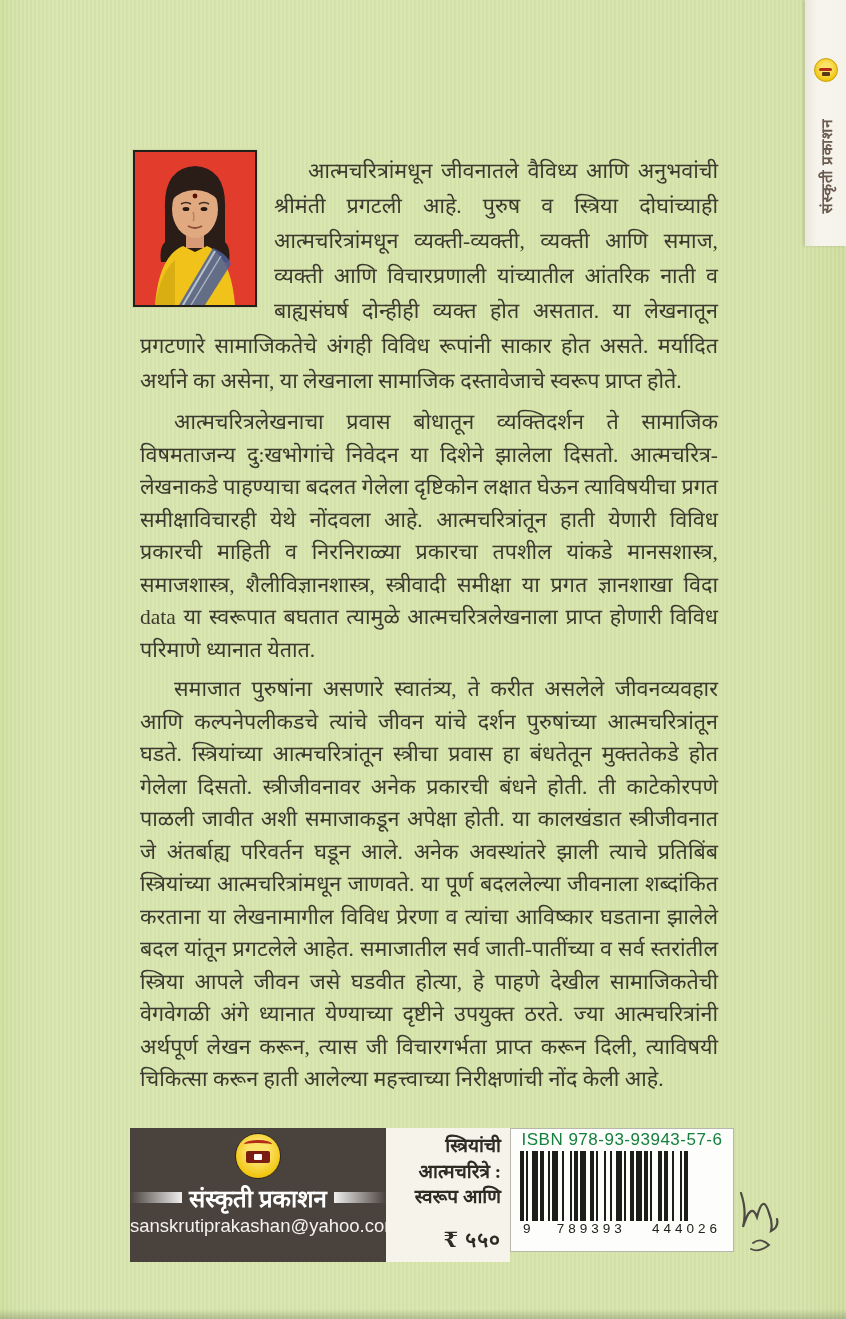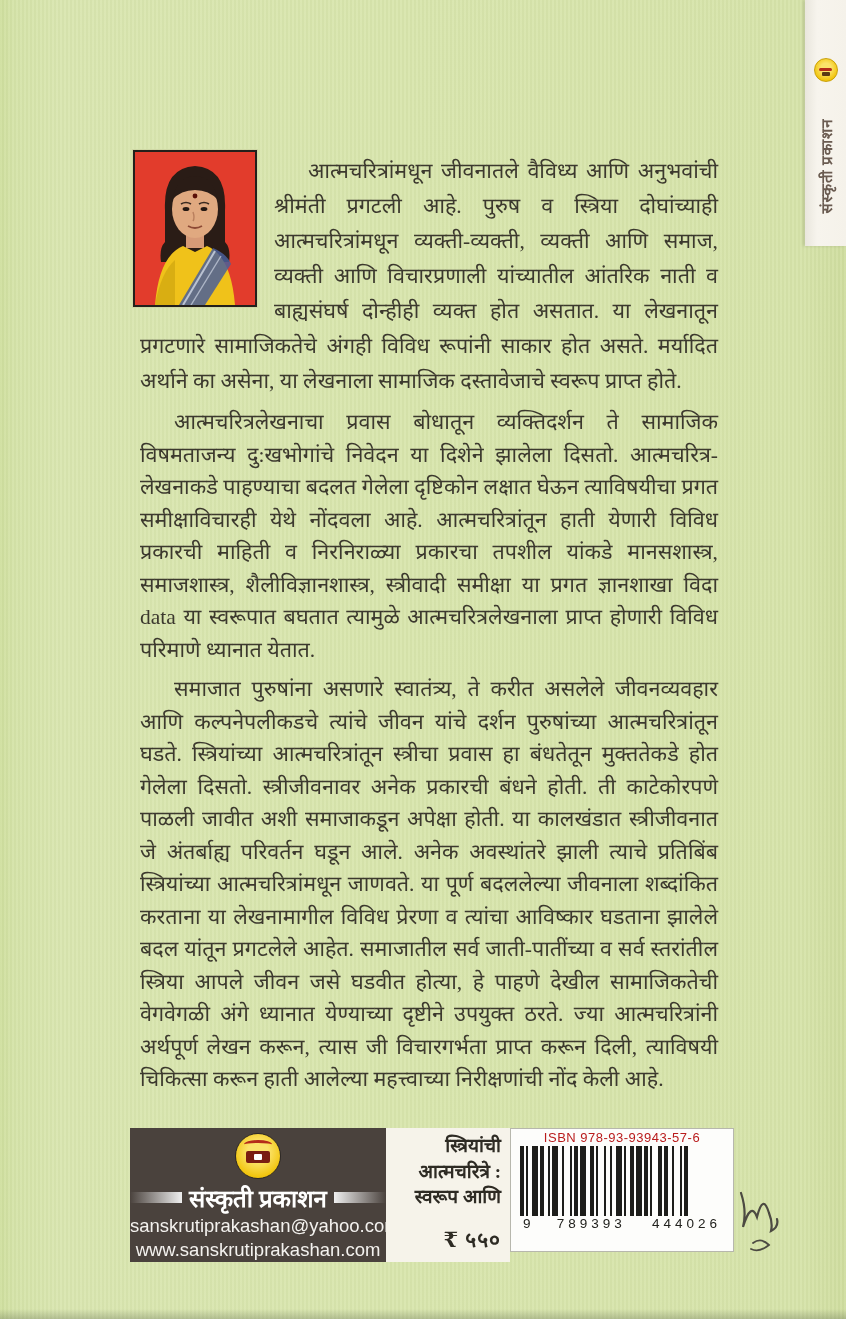--- a/index.html
+++ b/index.html
@@ -90,21 +90,21 @@
     text-align:right;font-weight:bold;font-size:19px;line-height:25.5px;
   }
   .title-box .price{font-size:21px;margin-top:18px;letter-spacing:1px;}
 
   .barcode-box{
     width:224px;background:#fdfdfb;border:1px solid #b7b7ad;
     box-sizing:border-box;height:124px;align-self:flex-start;
     padding:1px 7px 0;position:relative;
     font-family:"Liberation Sans","DejaVu Sans",sans-serif;
   }
-  .isbn-label{font-size:13px;color:#b91c1c;text-align:center;white-space:nowrap;letter-spacing:.5px;}
+  .isbn-label{font-size:17px;color:#15803d;text-align:center;white-space:nowrap;letter-spacing:.5px;}
   .bars{margin-top:1px;height:78px;width:100%;}
   .digits{
     display:flex;justify-content:space-between;align-items:flex-end;
     font-size:13.5px;color:#22221e;padding:0 2px;margin-top:-12px;position:relative;
   }
   .digits span{background:#fdfdfb;padding:0 3px;letter-spacing:4px;}
   .digits .lead{letter-spacing:0;}
 
   .signature{position:absolute;left:733px;top:1185px;}
 
@@ -164,21 +164,20 @@
       <div class="pub-logo" data-interactable="false">
         <span class="arc"></span>
           <span class="emblem"></span>
       </div>
       <div class="pub-name-row" data-interactable="false">
         <span class="name-bar l" data-interactable="false"></span>
         <span class="pub-name" data-interactable="false">संस्कृती प्रकाशन</span>
         <span class="name-bar r" data-interactable="false"></span>
       </div>
       <div class="pub-email" data-interactable="false">sanskrutiprakashan@yahoo.com</div>
-      <div class="pub-site" data-interactable="false">www.sanskrutiprakashan.com</div>
     </div>
 
     <div class="title-box" data-interactable="false">
       <div data-interactable="false">स्त्रियांची</div>
       <div data-interactable="false">आत्मचरित्रे :</div>
       <div data-interactable="false">स्वरूप आणि</div>
       <div class="price" data-interactable="false">₹ ५५०</div>
     </div>
 
     <div class="barcode-box" data-interactable="false">

